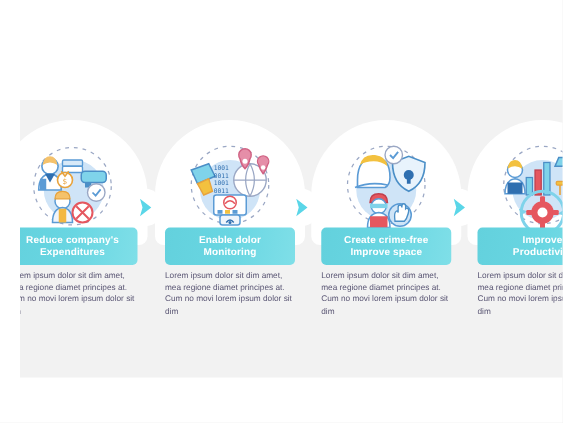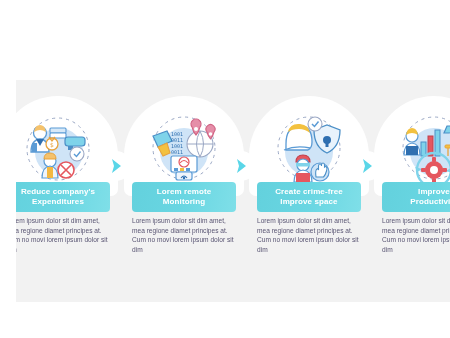--- a/index.html
+++ b/index.html
@@ -138,21 +138,21 @@
         <circle cx="39" cy="52" r="5" fill="#fff" stroke="#e5575f" stroke-width="1.2"></circle>
         <path d="M35 53 q4-5 8 0" fill="none" stroke="#e5575f" stroke-width="1.2"></path>
         <rect x="29" y="58" width="4" height="3" fill="#5b9bd5"></rect>
         <rect x="35" y="58" width="4" height="3" fill="#f3c13f"></rect>
         <rect x="41" y="58" width="4" height="3" fill="#5b9bd5"></rect>
         <rect x="31" y="62" width="16" height="8" rx="2" fill="#f0f5fb" stroke="#5b9bd5" stroke-width="1.2"></rect>
         <path d="M36 68 q3-4 6 0" fill="none" stroke="#2f6fb0" stroke-width="1.2"></path>
         <circle cx="39" cy="68" r="1.2" fill="#2f6fb0"></circle>
       </svg>
     </div>
-    <div class="pill">Lorem remote
+    <div class="pill">Enable dolor
 Monitoring</div>
     <div class="body-text">Lorem ipsum dolor sit dim amet, mea regione diamet principes at. Cum no movi lorem ipsum dolor sit dim</div>
   </div>
 
   <div class="card" id="card3">
     <div class="arch"></div>
     <div class="illus">
       <svg viewBox="0 0 78 78" width="78" height="78">
         <circle cx="39" cy="42" r="24" fill="#cfe4f7"></circle>
         <circle cx="39" cy="38" r="31" fill="none" stroke="#9aa7c4" stroke-width="1" stroke-dasharray="3 4"></circle>

